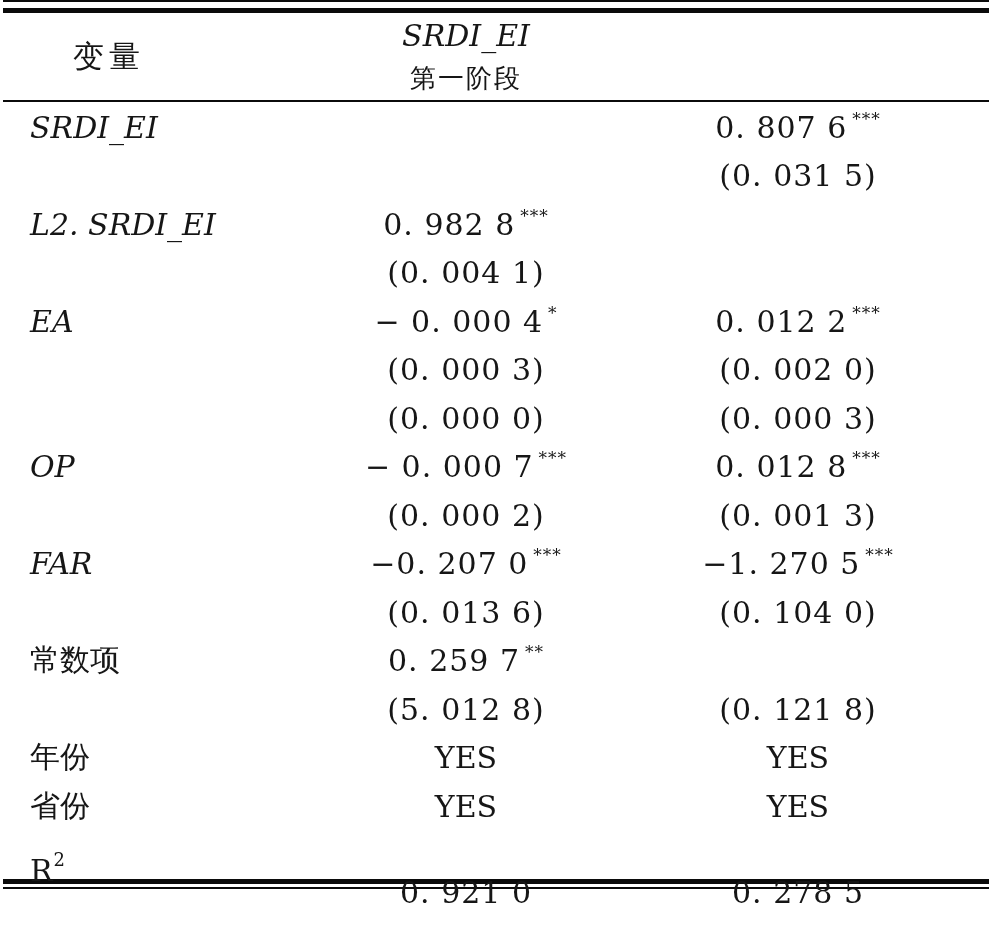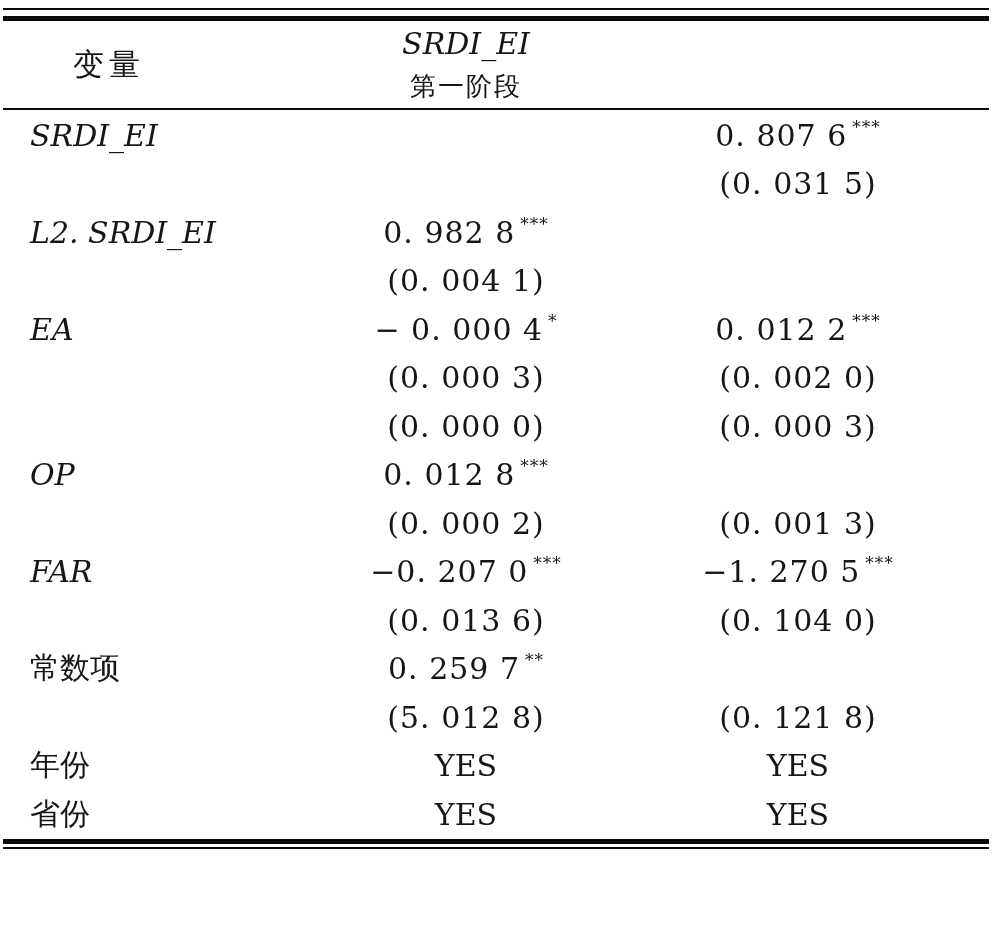--- a/index.html
+++ b/index.html
@@ -5,21 +5,21 @@
   html,body{margin:0;padding:0;background:#ffffff;}
   .page{
     position:relative;
     width:992px;height:944px;
     background:#ffffff;
     color:#161616;
     font-family:"DejaVu Serif","Liberation Serif",serif;
     font-size:30px;
     overflow:hidden;
     box-sizing:border-box;
-    padding-top:8px;
+    padding-top:0;
   }
   .rule{margin:0 3px;background:#0b0b0b;}
   .rule-thin{height:2px;}
   .rule-thick{height:5px;}
   .gap-top{height:6px;}
   .gap-bottom{height:3px;}
 
   
   .thead{
     height:87px;
@@ -127,20 +127,21 @@
     </div>
 
     <div class="line">
       <div class="cell-label"></div>
       <div class="cell-val se">(0. 000 0)</div>
       <div class="cell-val se">(0. 000 3)</div>
     </div>
 
     <div class="line">
       <div class="cell-label lat">OP</div>
+      <div class="cell-val"><span class="num">− 0. 000 7</span><sup class="stars">***</sup></div>
       <div class="cell-val"><span class="num">0. 012 8</span><sup class="stars">***</sup></div>
     </div>
     <div class="line">
       <div class="cell-label"></div>
       <div class="cell-val se">(0. 000 2)</div>
       <div class="cell-val se">(0. 001 3)</div>
     </div>
 
     <div class="line">
       <div class="cell-label lat">FAR</div>
@@ -168,20 +169,25 @@
       <div class="cell-val">YES</div>
       <div class="cell-val">YES</div>
     </div>
 
     <div class="line">
       <div class="cell-label">省份</div>
       <div class="cell-val">YES</div>
       <div class="cell-val">YES</div>
     </div>
 
+    <div class="line">
+      <div class="cell-label"><span>R</span><sup class="r2">2</sup></div>
+      <div class="cell-val num">0. 921 0</div>
+      <div class="cell-val num">0. 278 5</div>
+    </div>
 
   </div>
 
   <div class="rule rule-thick"></div>
   <div class="gap-bottom"></div>
   <div class="rule rule-thin"></div>
 
 </div>
 
 </body></html>

